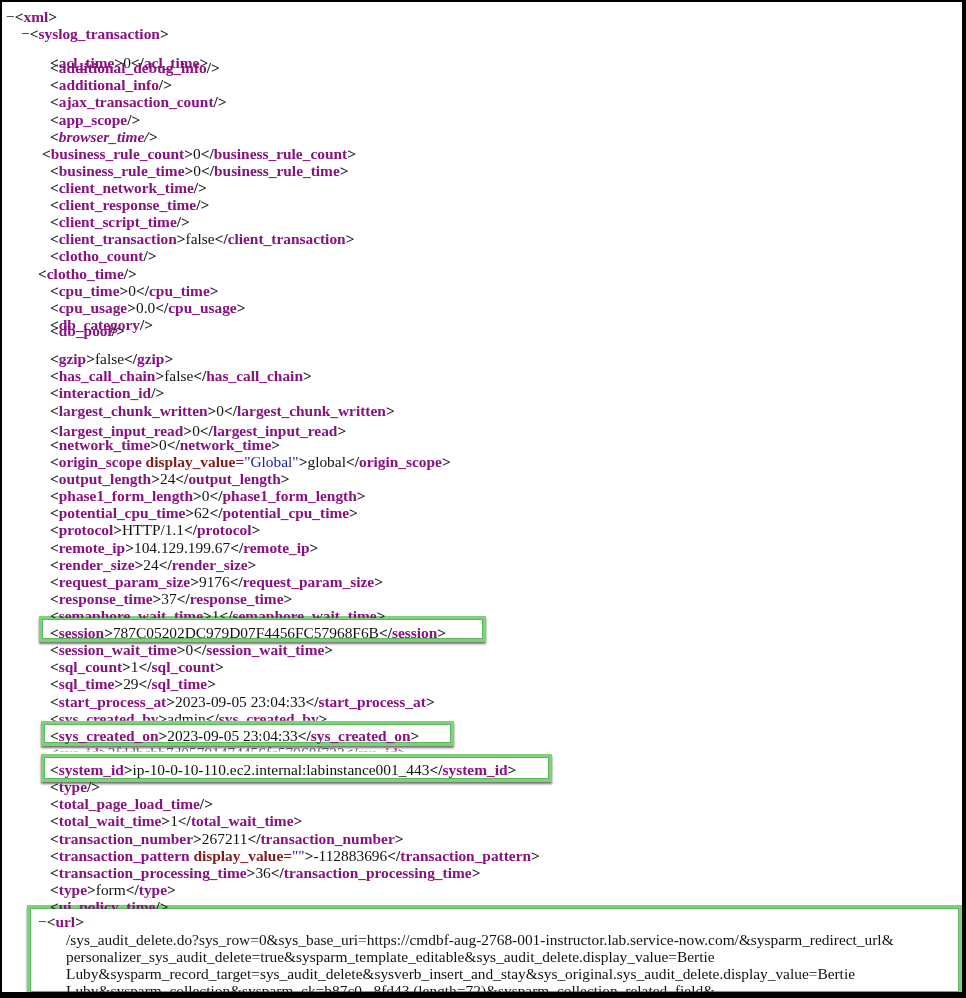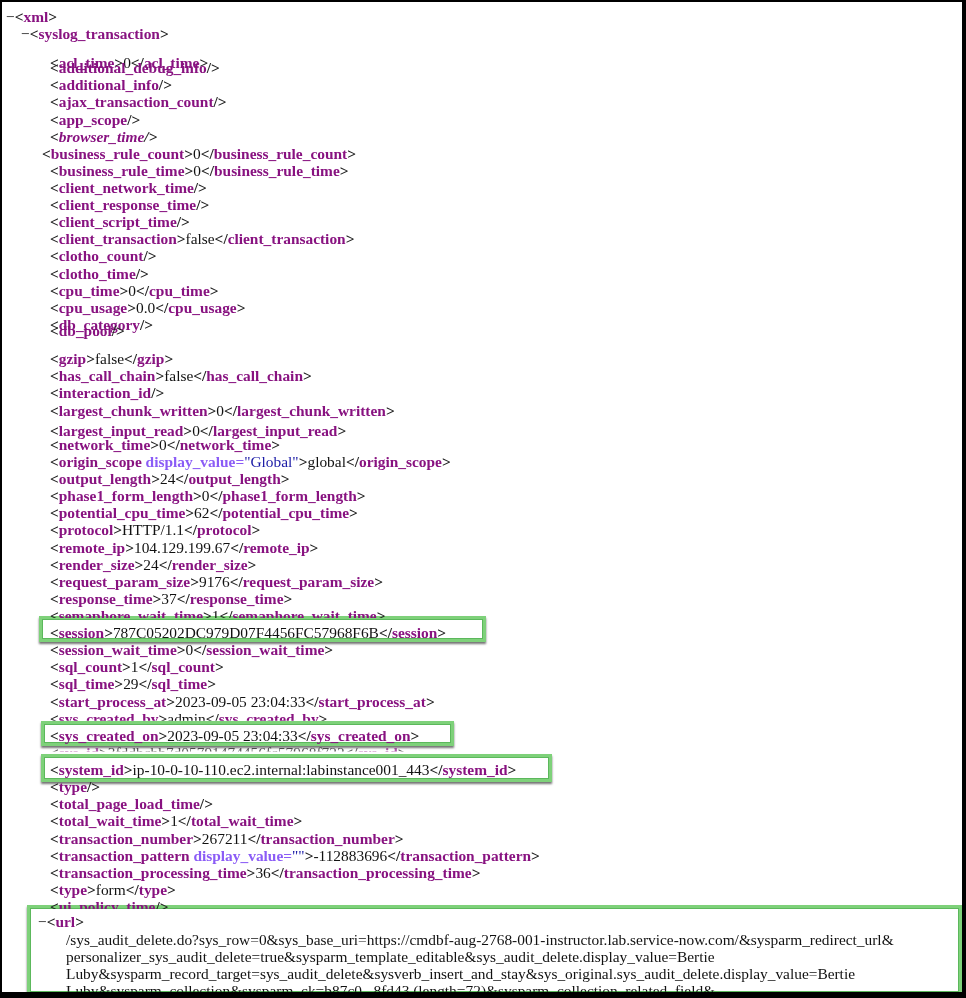--- a/index.html
+++ b/index.html
@@ -39,21 +39,21 @@
     }
     .tag {
       color: #881280;
       font-weight: bold;
     }
     .br {
       color: #111;
       font-weight: normal;
     }
     .tag .br { font-weight: bold; color: #222; }
-    .attr-name { color: #8b5cf6; font-weight: bold; text-align: right; }
+    .attr-name { color: #7f1d1d; font-weight: bold; text-align: right; }
     .attr-val { color: #1a1aa6; }
     .toggle {
       color: #111;
       font-weight: normal;
       cursor: pointer;
     }
     .text { color: #111; }
     .obscured-bottom {
       clip-path: inset(45% 0 0 0);
     }
@@ -98,21 +98,21 @@
         <div class="line" style="left: 48px; top: 91.4px;"><span class="tag"><span class="br">&lt;</span><span>ajax_transaction_count</span><span class="br">/&gt;</span></span></div>
         <div class="line" style="left: 48px; top: 108.5px;"><span class="tag"><span class="br">&lt;</span><span>app_scope</span><span class="br">/&gt;</span></span></div>
         <div class="line" style="left: 48px; top: 125.6px; font-style: italic;"><span class="tag"><span class="br">&lt;</span><span>browser_time</span><span class="br">/&gt;</span></span></div>
         <div class="line" style="left: 40px; top: 142.7px;"><span class="tag"><span class="br">&lt;</span><span>business_rule_count</span><span class="br">&gt;</span></span><span class="text">0</span><span class="tag"><span class="br">&lt;/</span><span>business_rule_count</span><span class="br">&gt;</span></span></div>
         <div class="line" style="left: 48px; top: 159.8px;"><span class="tag"><span class="br">&lt;</span><span>business_rule_time</span><span class="br">&gt;</span></span><span class="text">0</span><span class="tag"><span class="br">&lt;/</span><span>business_rule_time</span><span class="br">&gt;</span></span></div>
         <div class="line" style="left: 48px; top: 177px;"><span class="tag"><span class="br">&lt;</span><span>client_network_time</span><span class="br">/&gt;</span></span></div>
         <div class="line" style="left: 48px; top: 194.1px;"><span class="tag"><span class="br">&lt;</span><span>client_response_time</span><span class="br">/&gt;</span></span></div>
         <div class="line" style="left: 48px; top: 211.2px;"><span class="tag"><span class="br">&lt;</span><span>client_script_time</span><span class="br">/&gt;</span></span></div>
         <div class="line" style="left: 48px; top: 228.3px;"><span class="tag"><span class="br">&lt;</span><span>client_transaction</span><span class="br">&gt;</span></span><span class="text">false</span><span class="tag"><span class="br">&lt;/</span><span>client_transaction</span><span class="br">&gt;</span></span></div>
         <div class="line" style="left: 48px; top: 245.4px;"><span class="tag"><span class="br">&lt;</span><span>clotho_count</span><span class="br">/&gt;</span></span></div>
-        <div class="line" style="left: 48px; top: 262.6px; text-align: right;"><span class="tag"><span class="br">&lt;</span><span>clotho_time</span><span class="br">/&gt;</span></span></div>
+        <div class="line" style="left: 36px; top: 262.6px; text-align: right;"><span class="tag"><span class="br">&lt;</span><span>clotho_time</span><span class="br">/&gt;</span></span></div>
         <div class="line" style="left: 48px; top: 279.7px;"><span class="tag"><span class="br">&lt;</span><span>cpu_time</span><span class="br">&gt;</span></span><span class="text">0</span><span class="tag"><span class="br">&lt;/</span><span>cpu_time</span><span class="br">&gt;</span></span></div>
         <div class="line" style="left: 48px; top: 296.8px;"><span class="tag"><span class="br">&lt;</span><span>cpu_usage</span><span class="br">&gt;</span></span><span class="text">0.0</span><span class="tag"><span class="br">&lt;/</span><span>cpu_usage</span><span class="br">&gt;</span></span></div>
         <div class="line" style="left: 48px; top: 313.9px;"><span class="tag"><span class="br">&lt;</span><span>db_category</span><span class="br">/&gt;</span></span></div>
         <div class="line" style="left: 48px; top: 320px; text-align: right;"><span class="tag"><span class="br">&lt;</span><span>db_pool</span><span class="br">/&gt;</span></span></div>
         <div class="line" style="left: 48px; top: 348.2px;"><span class="tag"><span class="br">&lt;</span><span>gzip</span><span class="br">&gt;</span></span><span class="text">false</span><span class="tag"><span class="br">&lt;/</span><span>gzip</span><span class="br">&gt;</span></span></div>
         <div class="line" style="left: 48px; top: 365.3px;"><span class="tag"><span class="br">&lt;</span><span>has_call_chain</span><span class="br">&gt;</span></span><span class="text">false</span><span class="tag"><span class="br">&lt;/</span><span>has_call_chain</span><span class="br">&gt;</span></span></div>
         <div class="line" style="left: 48px; top: 382.4px;"><span class="tag"><span class="br">&lt;</span><span>interaction_id</span><span class="br">/&gt;</span></span></div>
         <div class="line" style="left: 48px; top: 399.5px;"><span class="tag"><span class="br">&lt;</span><span>largest_chunk_written</span><span class="br">&gt;</span></span><span class="text">0</span><span class="tag"><span class="br">&lt;/</span><span>largest_chunk_written</span><span class="br">&gt;</span></span></div>
         <div class="line" style="left: 48px; top: 420px;"><span class="tag"><span class="br">&lt;</span><span>largest_input_read</span><span class="br">&gt;</span></span><span class="text">0</span><span class="tag"><span class="br">&lt;/</span><span>largest_input_read</span><span class="br">&gt;</span></span></div>
         <div class="line" style="left: 48px; top: 433.8px;"><span class="tag"><span class="br">&lt;</span><span>network_time</span><span class="br">&gt;</span></span><span class="text">0</span><span class="tag"><span class="br">&lt;/</span><span>network_time</span><span class="br">&gt;</span></span></div>

